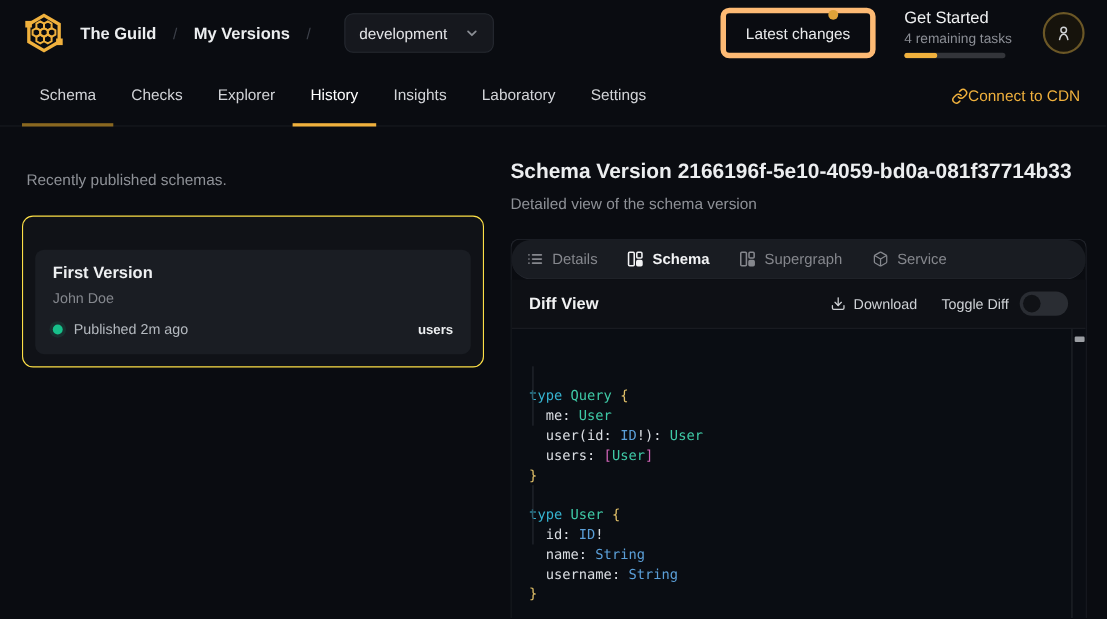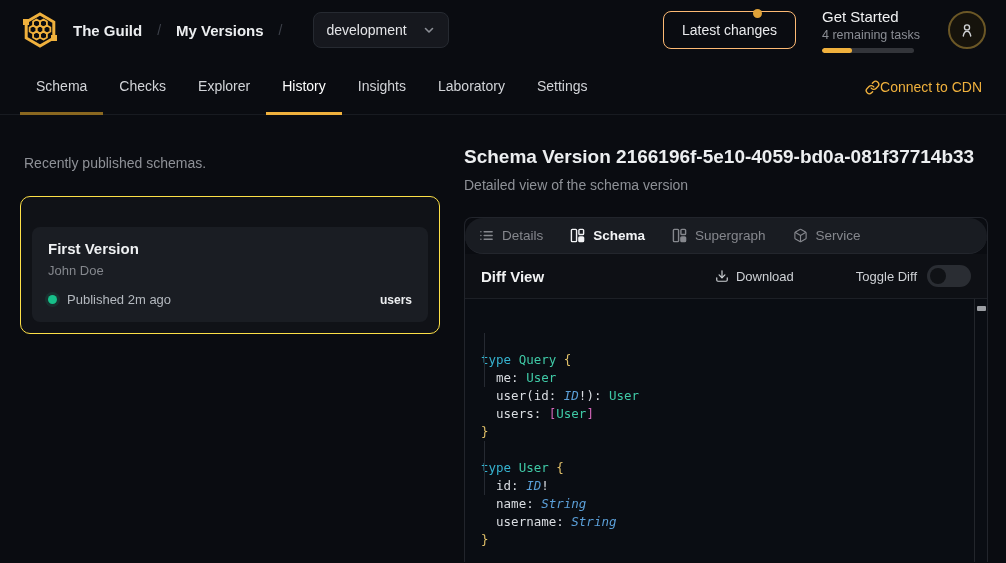--- a/index.html
+++ b/index.html
@@ -19,21 +19,21 @@
   .brand { margin-left:13px; font-size:15px; font-weight:600; color:#eceef0; }
   .crumb-sep { margin:0 15px; color:#3d414a; font-size:14px; }
   .crumb { font-size:15px; font-weight:600; color:#eceef0; }
   .target-select {
     margin-left:15px; height:36px; padding:12px 13px; display:flex; align-items:center; gap:16px;
     background:#16181e; border:1px solid #262a31; border-radius:8px; cursor:pointer;
   }
   .target-select .val { font-size:14px; color:#e4e5e8; }
   .header-right { margin-left:auto; display:flex; align-items:center; gap:26px; }
   .latest-btn {
-    position:relative; padding:10px 18px; border:1px solid #fdba74; border-radius:8px;
+    position:relative; padding:10px 18px; border:5px solid #fdba74; border-radius:8px;
     background:transparent; color:#e9eaec; font-size:14px; font-family:inherit; cursor:pointer;
   }
   .latest-dot { position:absolute; top:-4px; right:-3px; width:9px; height:9px; border-radius:50%; background:#dfa238; }
   .get-started { display:flex; flex-direction:column; min-width:100px; }
   .gs-title { font-size:15px; font-weight:400; color:#f1f2f3; }
   .gs-sub { font-size:12.5px; color:#8b8e95; margin-top:3px; }
   .gs-bar { margin-top:6px; width:92px; height:5px; border-radius:3px; background:#33353a; overflow:hidden; }
   .gs-fill { height:100%; border-radius:3px; background:#f0b13d; }
   .avatar {
     width:38px; height:38px; border-radius:50%; border:2px solid #6b5726; background:#16130c;
@@ -74,30 +74,30 @@
     border:1px solid #22252c; border-bottom:none; border-radius:8px 8px 0 0; overflow:hidden;
     display:flex; flex-direction:column;
   }
   .tabstrip { height:36px; background:#191c22; border-bottom:1px solid #23262d; display:flex; align-items:center; padding:0 14px; gap:27px; flex:none;border-radius:18px; }
   .dtab { display:flex; align-items:center; gap:8px; font-size:13.5px; color:#85878d; cursor:pointer; }
   .dtab.active { color:#f2f3f5; font-weight:600; }
   .diffrow { height:45px; background:#0e1015; border-bottom:1px solid #1d2026; display:flex; align-items:center; padding:0 16px; flex:none; }
   .diff-title { font-size:15px; font-weight:700; color:#f1f2f3; }
   .diff-actions { margin-left:auto; display:flex; align-items:center; gap:22px; }
   .download-btn { display:flex; align-items:center; gap:7px; font-size:13px; color:#ced1d5; cursor:pointer; }
-  .toggle-wrap { display:flex; align-items:center; gap:10px;margin-left:40px; }
+  .toggle-wrap { display:flex; align-items:center; gap:10px; }
   .toggle-label { font-size:13px; color:#ced1d5; }
   .switch { width:44px; height:22px; border-radius:11px; background:#2a2d33; position:relative; cursor:pointer; }
   .switch .knob { position:absolute; top:3px; left:3px; width:16px; height:16px; border-radius:50%; background:#101216; }
 
   
   .code-area { position:relative; flex:1; background:#0a0d13; padding:16px 28px 16px 16px; overflow:hidden;
     font-family:"DejaVu Sans Mono", monospace; font-size:12.5px; line-height:18px; white-space:pre; }
   .code-line { height:18px; }
-  .kw { color:#36b3d0; } .tn { color:#3fc9a6; } .sc { color:#5b9fd8;font-style:italic; }
+  .kw { color:#36b3d0; } .tn { color:#3fc9a6; } .sc { color:#5b9fd8; }
   .br { color:#e2c169; } .bk { color:#d165b8; } .pl { color:#dadde2; }
   .indent-guide { position:absolute; left:19px; width:1px; background:#262a32; }
   .guide-1 { top:34px; height:54px; }
   .guide-2 { top:142px; height:54px; }
   .scroll-gutter { position:absolute; top:0; right:0; bottom:0; width:13px; border-left:1px solid #23262c; }
   .scroll-thumb { position:absolute; top:7px; left:2px; width:9px; height:5px; background:#9b9ea3; border-radius:1px; }
 </style>
 </head>
 <body>
 

